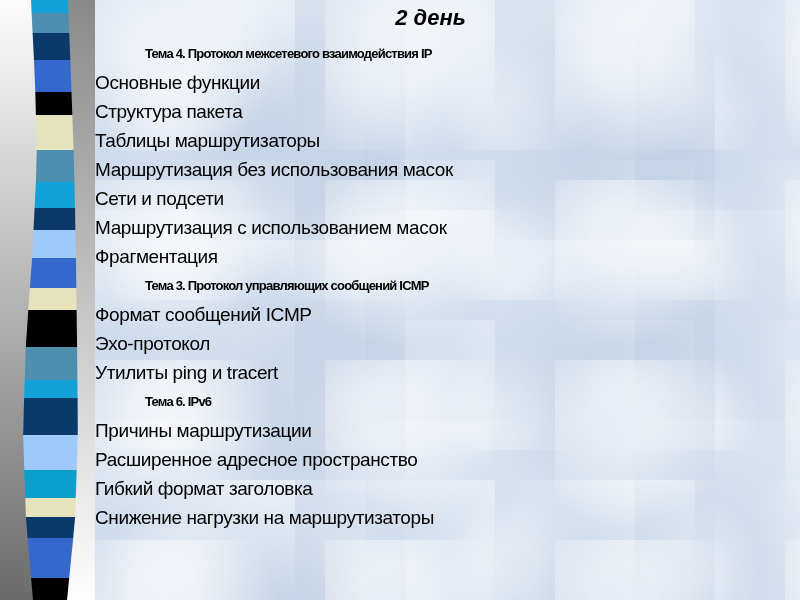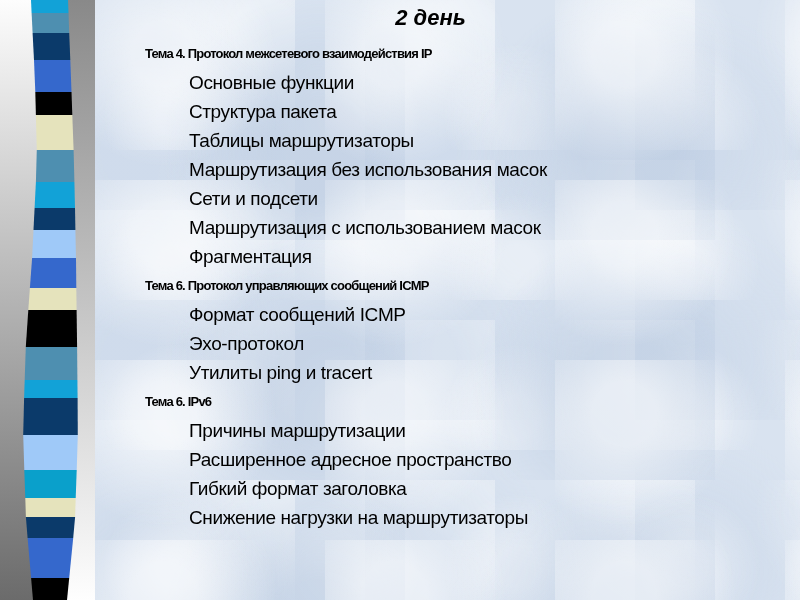--- a/index.html
+++ b/index.html
@@ -49,21 +49,20 @@
   #outline { margin-top: 9px; }
   .section-heading {
     padding-left: 50px;
     font-size: 13px;
     font-weight: bold;
     line-height: 29px;
     letter-spacing: -0.8px;
     white-space: nowrap;
   }
   .outline-item {
-    padding-left: 94px;
     font-size: 19px;
     font-weight: normal;
     line-height: 29px;
     letter-spacing: -0.4px;
     white-space: nowrap;
   }
   .section.gap-before { }
 </style>
 </head>
 <body>
@@ -125,21 +124,21 @@
 
   <div class="outline-item">Сети и подсети</div>
 
   <div class="outline-item">Маршрутизация с использованием масок</div>
 
   <div class="outline-item">Фрагментация</div>
 </div>
   </div>
 
   <div class="section">
-    <div class="section-heading">Тема 6. Протокол управляющих сообщений ICMP</div>
+    <div class="section-heading">Тема 3. Протокол управляющих сообщений ICMP</div>
     <div class="items">
   <div class="outline-item">Формат сообщений ICMP</div>
 
   <div class="outline-item">Эхо-протокол</div>
 
   <div class="outline-item">Утилиты ping и tracert</div>
 </div>
   </div>
 
   <div class="section gap-before">

